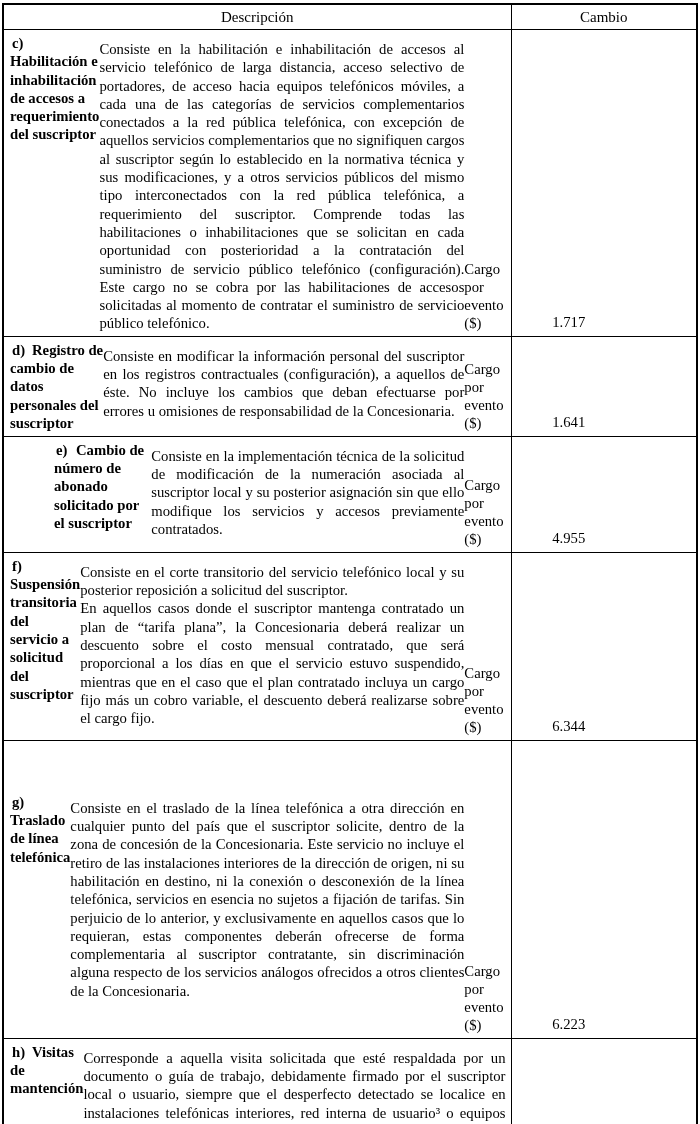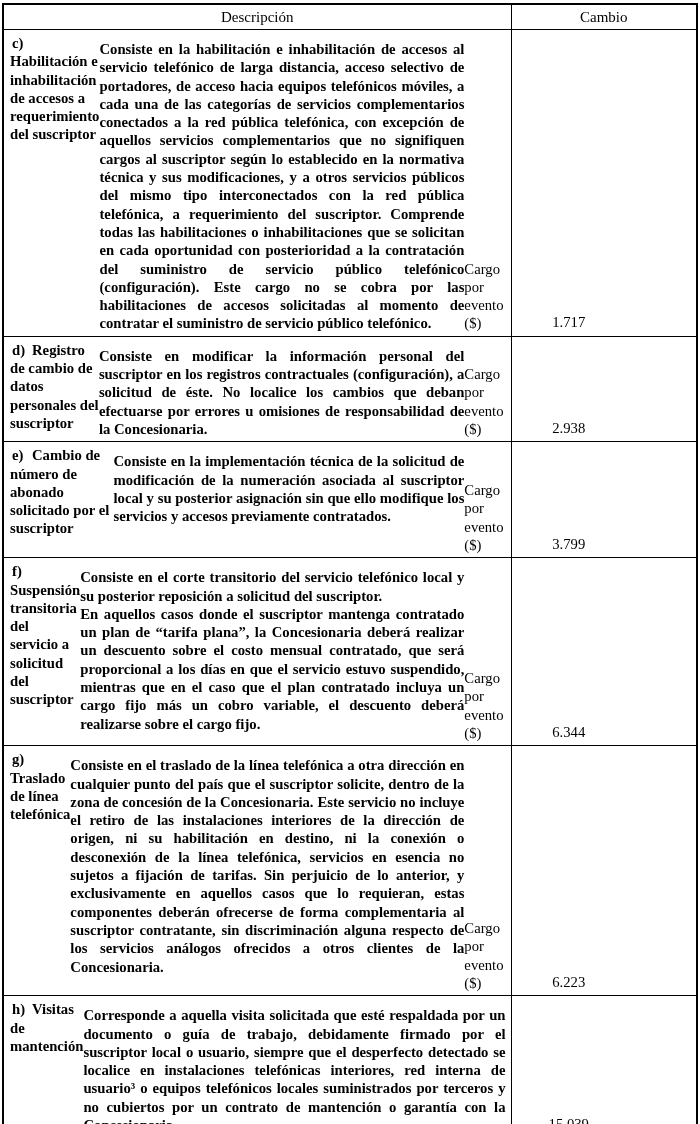--- a/index.html
+++ b/index.html
@@ -48,40 +48,39 @@
   }
   .item-title .marker {
     display: inline-block;
     min-width: 22px;
     padding-left: 2px;
   }
   .item-body {
     margin-top: 8px;
     text-align: justify;
     white-space: pre-line;
-    font-weight: bold;
   }
   .charge {
     margin-top: auto;
     padding-top: 4px;
   }
   .charge div { padding-right: 2px; }
   td.tarifa {
     vertical-align: bottom;
     text-align: center;
     padding: 2px 70px 4px 0;
     font-size: 14.7px;
     line-height: 18.3px;
   }
   
   .h-c { min-height: 272px; }
   .h-d { min-height: 94px; }
-  .h-e { min-height: 110px; }
+  .h-e { min-height: 110px; margin-left: 44px; }
   .h-f { min-height: 182px; }
-  .h-g { min-height: 244px; }
+  .h-g { min-height: 244px; margin-top: 48px; }
   .h-h { min-height: 134px; }
 </style>
 </head>
 <body>
 
 <div class="page">
   <table class="tariff">
     <colgroup>
       <col style="width:508px">
       <col style="width:186px">
@@ -109,44 +108,44 @@
         </td>
         <td class="tarifa">1.717</td>
       </tr>
 
       <tr>
         <td class="desc">
           <div class="cellwrap h-d">
             <div class="item-title">
               <span class="marker">d)</span><span>Registro de cambio de datos personales del suscriptor</span>
             </div>
-            <div class="item-body">Consiste en modificar la información personal del suscriptor en los registros contractuales (configuración), a solicitud de éste. No localice los cambios que deban efectuarse por errores u omisiones de responsabilidad de la Concesionaria.</div>
+            <div class="item-body">Consiste en modificar la información personal del suscriptor en los registros contractuales (configuración), a aquellos de éste. No incluye los cambios que deban efectuarse por errores u omisiones de responsabilidad de la Concesionaria.</div>
             <div class="charge">
               <div>Cargo por evento</div>
               <div>($)</div>
             </div>
           </div>
         </td>
-        <td class="tarifa">2.938</td>
+        <td class="tarifa">1.641</td>
       </tr>
 
       <tr>
         <td class="desc">
           <div class="cellwrap h-e">
             <div class="item-title">
               <span class="marker">e)</span><span>Cambio de número de abonado solicitado por el suscriptor</span>
             </div>
             <div class="item-body">Consiste en la implementación técnica de la solicitud de modificación de la numeración asociada al suscriptor local y su posterior asignación sin que ello modifique los servicios y accesos previamente contratados.</div>
             <div class="charge">
               <div>Cargo por evento</div>
               <div>($)</div>
             </div>
           </div>
         </td>
-        <td class="tarifa">3.799</td>
+        <td class="tarifa">4.955</td>
       </tr>
 
       <tr>
         <td class="desc">
           <div class="cellwrap h-f">
             <div class="item-title">
               <span class="marker">f)</span><span>Suspensión transitoria del servicio a solicitud del suscriptor</span>
             </div>
             <div class="item-body">Consiste en el corte transitorio del servicio telefónico local y su posterior reposición a solicitud del suscriptor.
 En aquellos casos donde el suscriptor mantenga contratado un plan de “tarifa plana”, la Concesionaria deberá realizar un descuento sobre el costo mensual contratado, que será proporcional a los días en que el servicio estuvo suspendido, mientras que en el caso que el plan contratado incluya un cargo fijo más un cobro variable, el descuento deberá realizarse sobre el cargo fijo.</div>

